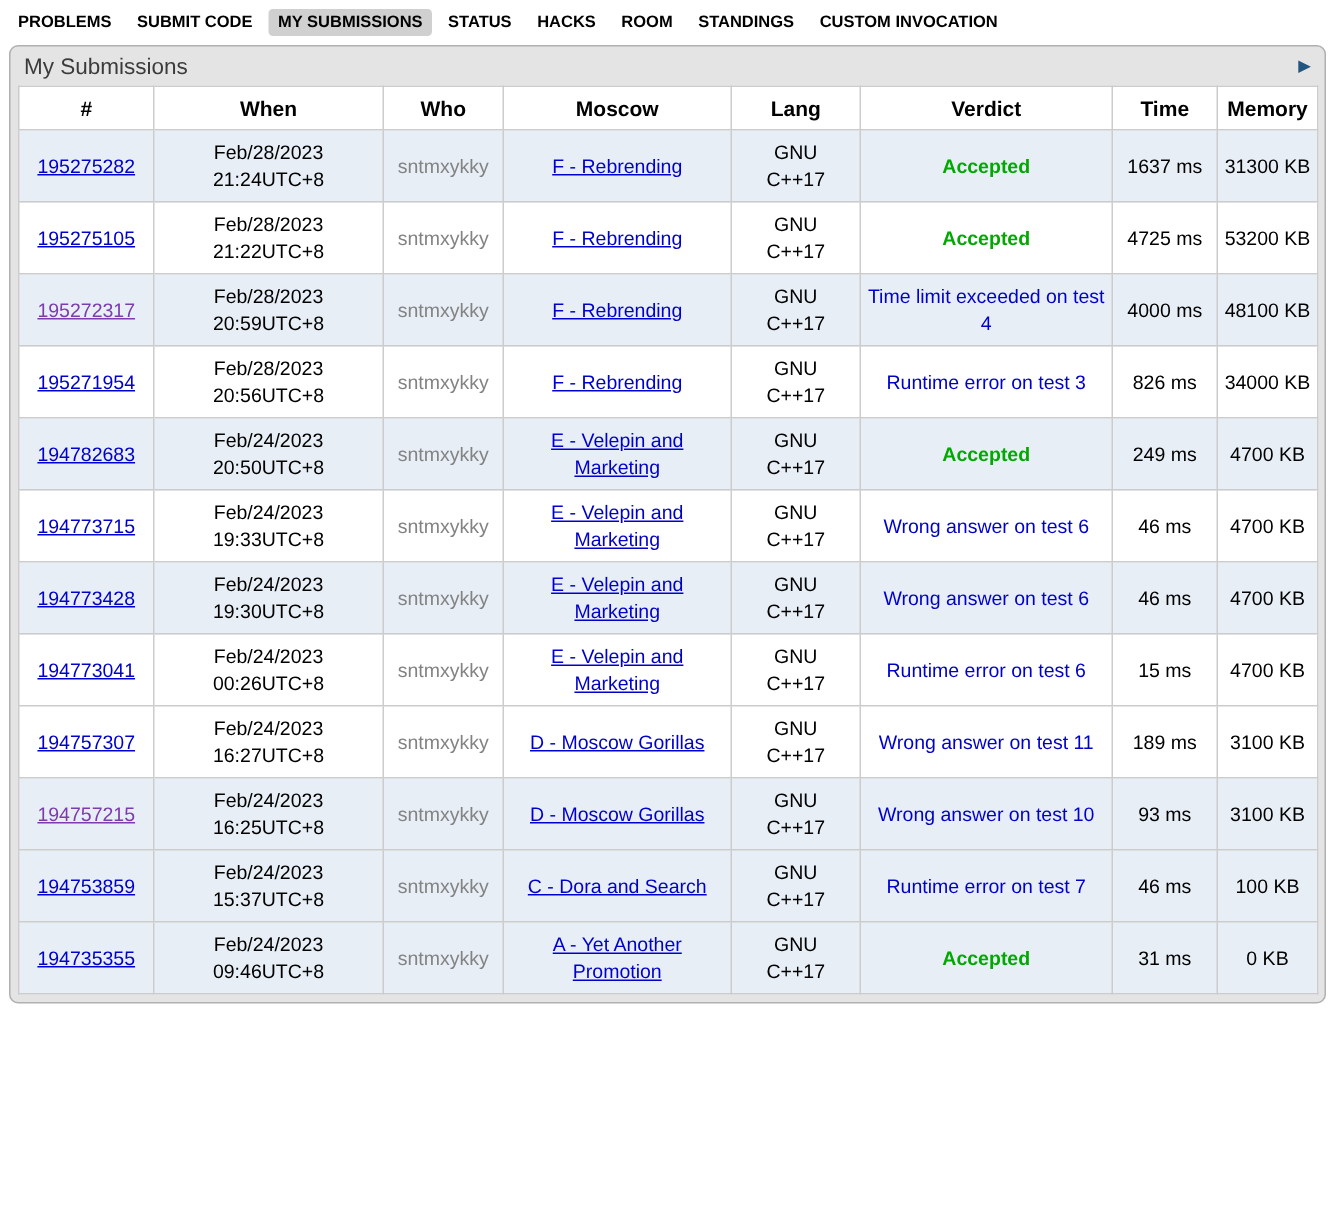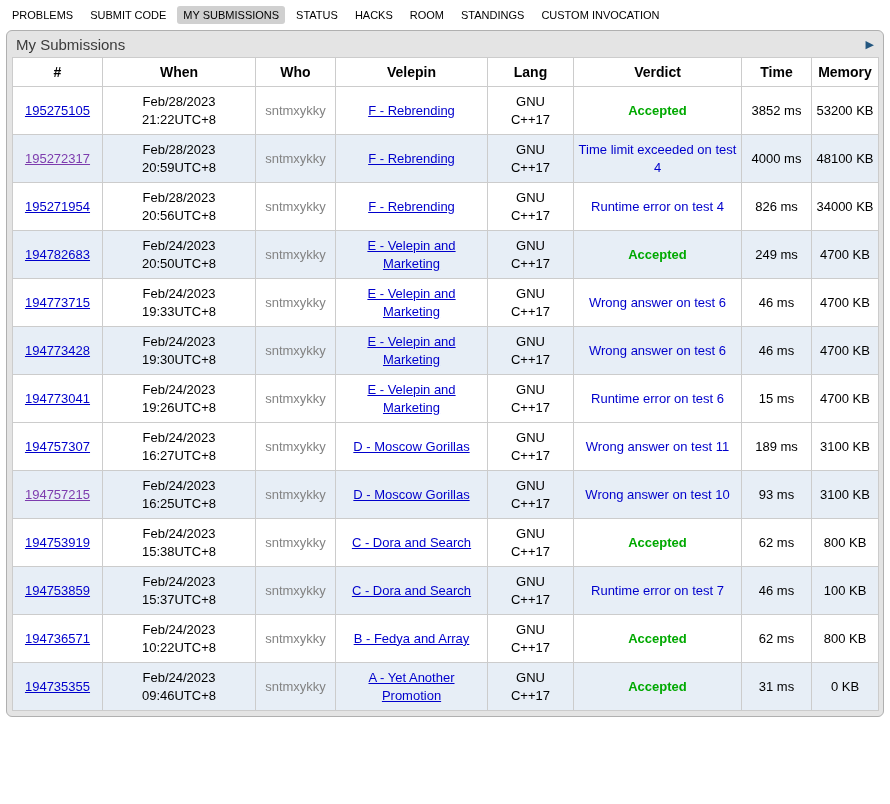--- a/index.html
+++ b/index.html
@@ -1,21 +1,21 @@
 <!DOCTYPE html>
 <html style="--link: #0000cc; --visited-link: #7d3cae; --accepted: #00a900; --verdict: #0000cc; --row-stripe: #e7eef6; --active-tab-bg: #d0d0d0; --who: #838383; --panel-bg: #e4e4e4; --border: #b0b0b0;"><head>
 <meta charset="utf-8">
 <style>
   html,body{margin:0;padding:0;}
   body{width:890px;height:804px;overflow:hidden;background:#fff;
        font-family:"Liberation Sans",sans-serif;-webkit-font-smoothing:antialiased;}
 
   
   .topnav{display:flex;align-items:center;gap:5px;padding:6px 6px 4px;}
-  .topnav a{font-size:11px;font-weight:400;color:#000;text-decoration:none;
+  .topnav a{font-size:11px;font-weight:700;color:#000;text-decoration:none;
             padding:3px 6px;border-radius:3px;white-space:nowrap;cursor:pointer;}
   .topnav a.active{background:var(--active-tab-bg,#d0d0d0);}
 
   
   .panel{margin:2px 6px 0;border:1px solid var(--border,#b0b0b0);border-radius:6px;
          background:var(--panel-bg,#e4e4e4);padding:0 5px 5px;}
   .panel-caption{display:flex;justify-content:space-between;align-items:center;
                  height:26px;padding:0 4px;}
   .panel-title{font-size:15px;color:#3b3b3b;}
   .arrow{color:#23567f;font-size:11px;cursor:pointer;line-height:1;}
@@ -67,39 +67,52 @@
         <col style="width:86px">
         <col style="width:168px">
       <col style="width:70px">
         <col style="width:67px">
     </colgroup>
     <thead>
       <tr>
         <th>#</th>
         <th>When</th>
         <th>Who</th>
-        <th>Velepin</th>
+        <th>Moscow</th>
         <th>Lang</th>
         <th>Verdict</th>
         <th>Time</th>
         <th>Memory</th>
       </tr>
     </thead>
     <tbody>
+        <tr class="odd">
+    <td><a class="sub-link">195275282</a></td>
+    <td>
+      <span class="when-date">Feb/28/2023</span>
+      <span class="when-time">21:24UTC+8</span>
+    </td>
+    <td><span class="who">sntmxykky</span></td>
+    <td><a class="problem-link">F - Rebrending</a></td>
+    <td><span class="lang-wrap">GNU C++17</span></td>
+    <td><span class="verdict-accepted">Accepted</span></td>
+    <td>1637 ms</td>
+    <td>31300 KB</td>
+  </tr>
         <tr>
     <td><a class="sub-link">195275105</a></td>
     <td>
       <span class="when-date">Feb/28/2023</span>
       <span class="when-time">21:22UTC+8</span>
     </td>
     <td><span class="who">sntmxykky</span></td>
     <td><a class="problem-link">F - Rebrending</a></td>
     <td><span class="lang-wrap">GNU C++17</span></td>
     <td><span class="verdict-accepted">Accepted</span></td>
-    <td>3852 ms</td>
+    <td>4725 ms</td>
     <td>53200 KB</td>
   </tr>
         <tr class="odd">
     <td><a class="sub-link visited">195272317</a></td>
     <td>
       <span class="when-date">Feb/28/2023</span>
       <span class="when-time">20:59UTC+8</span>
     </td>
     <td><span class="who">sntmxykky</span></td>
     <td><a class="problem-link">F - Rebrending</a></td>
@@ -110,21 +123,21 @@
   </tr>
         <tr>
     <td><a class="sub-link">195271954</a></td>
     <td>
       <span class="when-date">Feb/28/2023</span>
       <span class="when-time">20:56UTC+8</span>
     </td>
     <td><span class="who">sntmxykky</span></td>
     <td><a class="problem-link">F - Rebrending</a></td>
     <td><span class="lang-wrap">GNU C++17</span></td>
-    <td><span class="verdict-failed">Runtime error on test 4</span></td>
+    <td><span class="verdict-failed">Runtime error on test 3</span></td>
     <td>826 ms</td>
     <td>34000 KB</td>
   </tr>
         <tr class="odd">
     <td><a class="sub-link">194782683</a></td>
     <td>
       <span class="when-date">Feb/24/2023</span>
       <span class="when-time">20:50UTC+8</span>
     </td>
     <td><span class="who">sntmxykky</span></td>
@@ -157,21 +170,21 @@
     <td><a class="problem-link">E - Velepin and Marketing</a></td>
     <td><span class="lang-wrap">GNU C++17</span></td>
     <td><span class="verdict-failed">Wrong answer on test 6</span></td>
     <td>46 ms</td>
     <td>4700 KB</td>
   </tr>
         <tr>
     <td><a class="sub-link">194773041</a></td>
     <td>
       <span class="when-date">Feb/24/2023</span>
-      <span class="when-time">19:26UTC+8</span>
+      <span class="when-time">00:26UTC+8</span>
     </td>
     <td><span class="who">sntmxykky</span></td>
     <td><a class="problem-link">E - Velepin and Marketing</a></td>
     <td><span class="lang-wrap">GNU C++17</span></td>
     <td><span class="verdict-failed">Runtime error on test 6</span></td>
     <td>15 ms</td>
     <td>4700 KB</td>
   </tr>
         <tr>
     <td><a class="sub-link">194757307</a></td>
@@ -192,59 +205,33 @@
       <span class="when-date">Feb/24/2023</span>
       <span class="when-time">16:25UTC+8</span>
     </td>
     <td><span class="who">sntmxykky</span></td>
     <td><a class="problem-link">D - Moscow Gorillas</a></td>
     <td><span class="lang-wrap">GNU C++17</span></td>
     <td><span class="verdict-failed">Wrong answer on test 10</span></td>
     <td>93 ms</td>
     <td>3100 KB</td>
   </tr>
-        <tr>
-    <td><a class="sub-link">194753919</a></td>
-    <td>
-      <span class="when-date">Feb/24/2023</span>
-      <span class="when-time">15:38UTC+8</span>
-    </td>
-    <td><span class="who">sntmxykky</span></td>
-    <td><a class="problem-link">C - Dora and Search</a></td>
-    <td><span class="lang-wrap">GNU C++17</span></td>
-    <td><span class="verdict-accepted">Accepted</span></td>
-    <td>62 ms</td>
-    <td>800 KB</td>
-  </tr>
         <tr class="odd">
     <td><a class="sub-link">194753859</a></td>
     <td>
       <span class="when-date">Feb/24/2023</span>
       <span class="when-time">15:37UTC+8</span>
     </td>
     <td><span class="who">sntmxykky</span></td>
     <td><a class="problem-link">C - Dora and Search</a></td>
     <td><span class="lang-wrap">GNU C++17</span></td>
     <td><span class="verdict-failed">Runtime error on test 7</span></td>
     <td>46 ms</td>
     <td>100 KB</td>
   </tr>
-        <tr>
-    <td><a class="sub-link">194736571</a></td>
-    <td>
-      <span class="when-date">Feb/24/2023</span>
-      <span class="when-time">10:22UTC+8</span>
-    </td>
-    <td><span class="who">sntmxykky</span></td>
-    <td><a class="problem-link">B - Fedya and Array</a></td>
-    <td><span class="lang-wrap">GNU C++17</span></td>
-    <td><span class="verdict-accepted">Accepted</span></td>
-    <td>62 ms</td>
-    <td>800 KB</td>
-  </tr>
         <tr class="odd">
     <td><a class="sub-link">194735355</a></td>
     <td>
       <span class="when-date">Feb/24/2023</span>
       <span class="when-time">09:46UTC+8</span>
     </td>
     <td><span class="who">sntmxykky</span></td>
     <td><a class="problem-link">A - Yet Another Promotion</a></td>
     <td><span class="lang-wrap">GNU C++17</span></td>
     <td><span class="verdict-accepted">Accepted</span></td>

